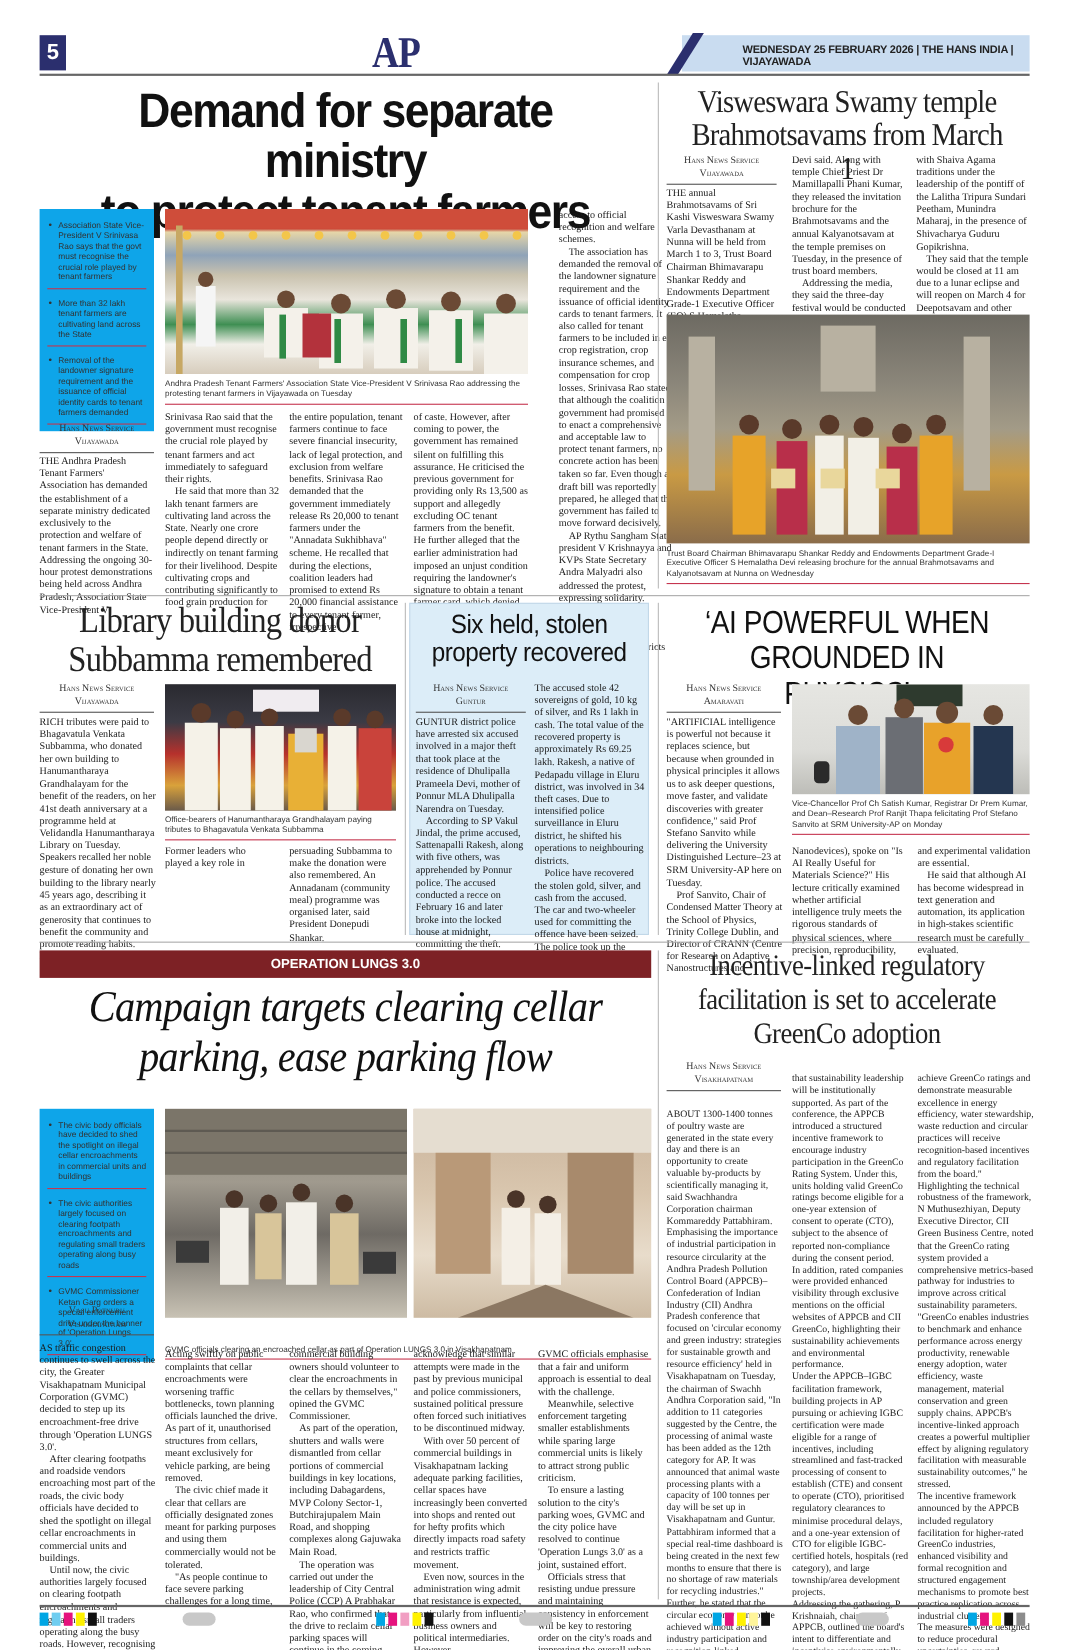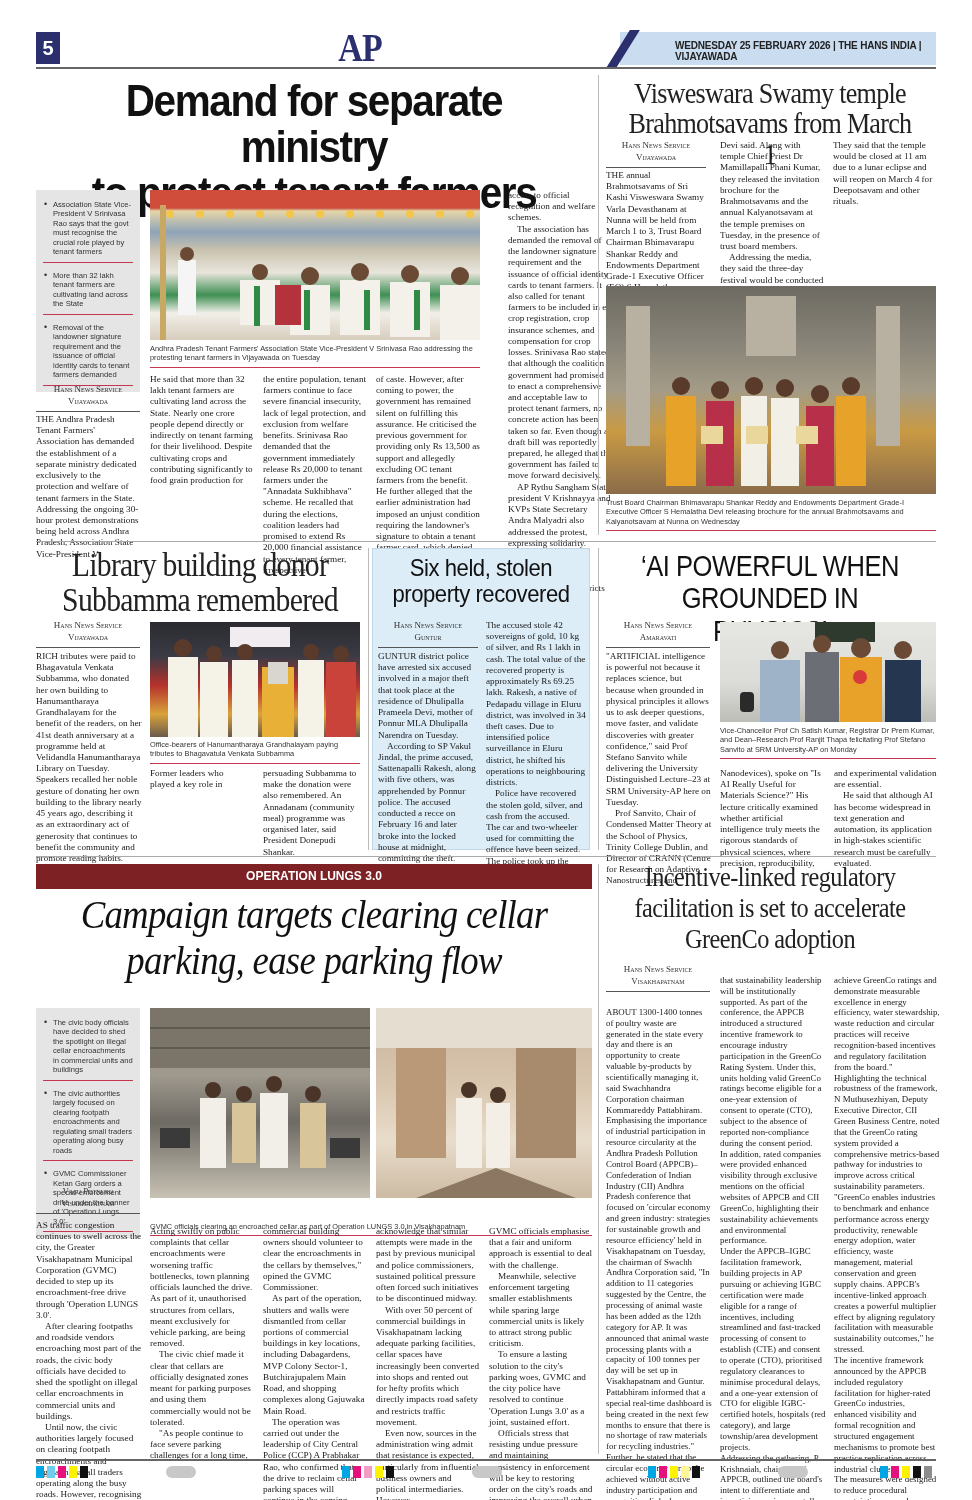--- a/index.html
+++ b/index.html
@@ -20,21 +20,21 @@
   
   .hl-sans { font-family: "Liberation Sans", sans-serif; font-weight: bold; color: #111; text-align: center; line-height: 1.05; }
   .hl-serif { font-family: "Liberation Serif", serif; color: #222; text-align: center; line-height: 1.05; }
   .hl-italic { font-family: "Liberation Serif", serif; font-style: italic; color: #111; text-align: center; line-height: 1.15; }
 
   .bylinebox { font-family: "Liberation Serif", serif; font-variant: small-caps; font-size: 9px; color: #333; text-align: center; line-height: 1.3; border-bottom: 1px solid #555; padding-bottom: 4px; }
   .col { font-size: 9.2px; line-height: 1.22; color: #1a1a1a; text-align: left; }
   .col p { margin: 0; }
   .col p + p { text-indent: 9px; }
 
-  .highlights { background: #e5e5e5; padding: 6px 7px 2px 7px; font-family: "Liberation Sans", sans-serif; font-size: 7.6px; line-height: 1.25; color: #333; }
+  .highlights { background: #0ea5e9; padding: 6px 7px 2px 7px; font-family: "Liberation Sans", sans-serif; font-size: 7.6px; line-height: 1.25; color: #333; }
   .highlights .hi { padding: 4px 0 5px 10px; border-bottom: 1px solid #c5354f; position: relative; margin-bottom: 4px; }
   .highlights .hi::before { content: "•"; position: absolute; left: 1px; top: 3px; font-size: 9px; }
 
   .photo { background: #8a7a6a; overflow: hidden; }
   .caption { font-family: "Liberation Sans", sans-serif; font-size: 7.4px; line-height: 1.25; color: #333; border-bottom: 1px solid #c5354f; padding: 2px 0 4px 0; }
 
   .vrule { width: 1px; background: #bbb; }
   .hrule { height: 1px; background: #aaa; }
 
   .kicker { left: 36px; top: 864px; width: 556px; height: 25px; background: #7d2125; color: #fff; text-align: center;
@@ -112,20 +112,21 @@
 <div class="abs caption" style="left:150px; top:342px; width:330px;">Andhra Pradesh Tenant Farmers' Association State Vice-President V Srinivasa Rao addressing the protesting tenant farmers in Vijayawada on Tuesday</div>
 
 <div class="abs bylinebox" style="left:36px; top:384px; width:104px;">
   <div>Hans News Service</div>
   <div>Vijayawada</div>
 </div>
 <div class="abs col" style="left:36px; top:414px; width:104px;">
   <p>THE Andhra Pradesh Tenant Farmers' Association has demanded the establishment of a separate ministry dedicated exclusively to the protection and welfare of tenant farmers in the State. Addressing the ongoing 30-hour protest demonstrations being held across Andhra Pradesh, Association State Vice-President V</p>
 </div>
 <div class="abs col" style="left:150px; top:374px; width:104px;">
+  <p>Srinivasa Rao said that the government must recognise the crucial role played by tenant farmers and act immediately to safeguard their rights.</p>
   <p>He said that more than 32 lakh tenant farmers are cultivating land across the State. Nearly one crore people depend directly or indirectly on tenant farming for their livelihood. Despite cultivating crops and contributing significantly to food grain production for</p>
 </div>
 <div class="abs col" style="left:263px; top:374px; width:104px;">
   <p>the entire population, tenant farmers continue to face severe financial insecurity, lack of legal protection, and exclusion from welfare benefits. Srinivasa Rao demanded that the government immediately release Rs 20,000 to tenant farmers under the "Annadata Sukhibhava" scheme. He recalled that during the elections, coalition leaders had promised to extend Rs 20,000 financial assistance to every tenant farmer, irrespective</p>
 </div>
 <div class="abs col" style="left:376px; top:374px; width:104px;">
   <p>of caste. However, after coming to power, the government has remained silent on fulfilling this assurance. He criticised the previous government for providing only Rs 13,500 as support and allegedly excluding OC tenant farmers from the benefit. He further alleged that the earlier administration had imposed an unjust condition requiring the landowner's signature to obtain a tenant farmer card, which denied many farmers</p>
 </div>
 <div class="abs col" style="left:508px; top:190px; width:104px;">
   <p>access to official recognition and welfare schemes.</p>
@@ -145,20 +146,21 @@
   <div>Vijayawada</div>
 </div>
 <div class="abs col" style="left:606px; top:170px; width:104px;">
   <p>THE annual Brahmotsavams of Sri Kashi Visweswara Swamy Varla Devasthanam at Nunna will be held from March 1 to 3, Trust Board Chairman Bhimavarapu Shankar Reddy and Endowments Department Grade-1 Executive Officer (EO) S Hemalatha</p>
 </div>
 <div class="abs col" style="left:720px; top:140px; width:104px;">
   <p>Devi said. Along with temple Chief Priest Dr Mamillapalli Phani Kumar, they released the invitation brochure for the Brahmotsavams and the annual Kalyanotsavam at the temple premises on Tuesday, in the presence of trust board members.</p>
   <p>Addressing the media, they said the three-day festival would be conducted in accordance</p>
 </div>
 <div class="abs col" style="left:833px; top:140px; width:104px;">
+  <p>with Shaiva Agama traditions under the leadership of the pontiff of the Lalitha Tripura Sundari Peetham, Munindra Maharaj, in the presence of Shivacharya Guduru Gopikrishna.</p>
   <p>They said that the temple would be closed at 11 am due to a lunar eclipse and will reopen on March 4 for Deepotsavam and other rituals.</p>
 </div>
 <div class="abs photo" style="left:606px; top:286px; width:330px; height:208px; background: linear-gradient(180deg,#6d6a62 0%, #8b867a 30%, #a39b87 50%, #c99a44 70%, #8a6c4a 100%);">
   <svg width="330" height="208">
     <g fill="#b8b1a1">
         <rect x="20" y="20" width="24" height="140"></rect>
         <rect x="270" y="20" width="24" height="140"></rect>
         <rect x="140" y="10" width="50" height="60"></rect>
       </g>
     <g fill="#e7a329">

